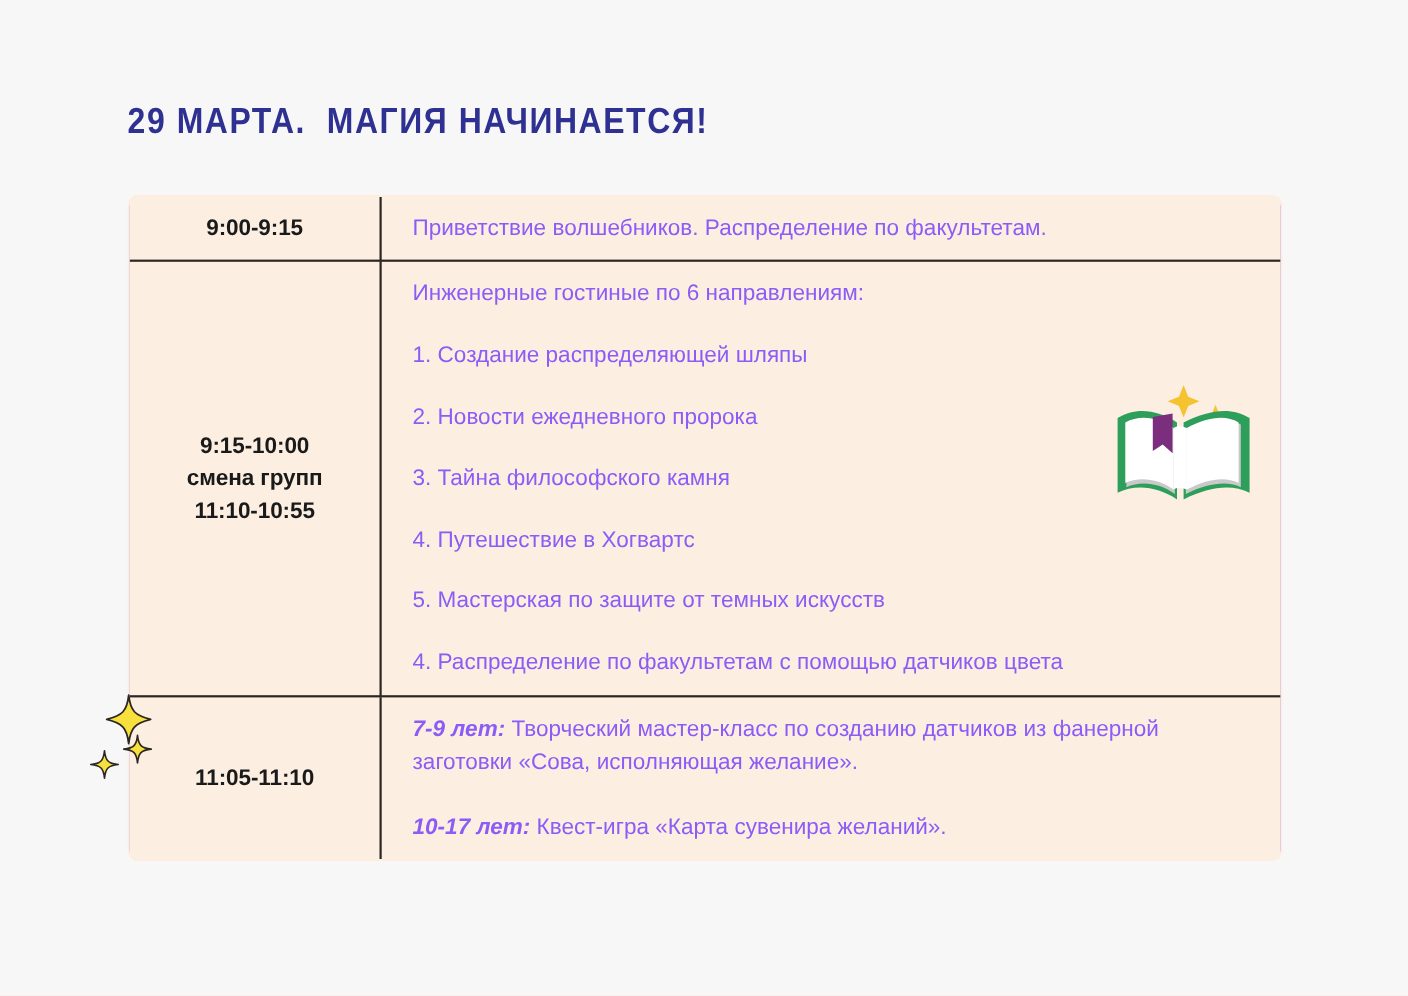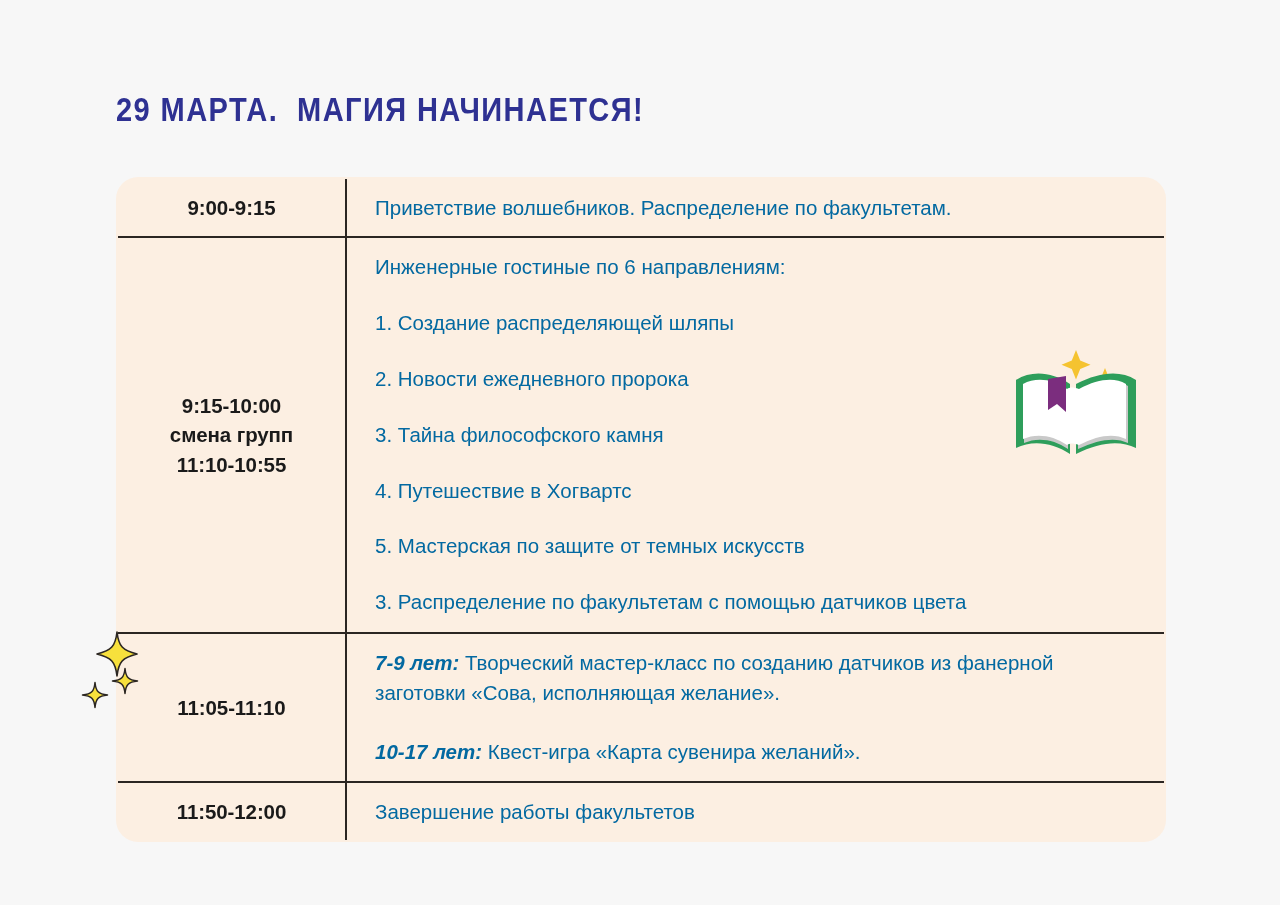--- a/index.html
+++ b/index.html
@@ -40,21 +40,21 @@
     top: 177px;
     width: 1050px;
     height: 596px;
   }
   .schedule-table {
     width: 100%;
     height: 100%;
     border-collapse: collapse;
     background: #FCEFE2;
     border: 2px solid #8b5cf6;
-    border-radius: 22px;
+    border-radius: 10px;
     overflow: hidden;
     table-layout: fixed;
   }
   .schedule-table tr > * {
     border-bottom: 2px solid #2B2622;
   }
   .schedule-table tr:last-child > * {
     border-bottom: none;
   }
   .col-time {
@@ -66,21 +66,21 @@
     font-weight: bold;
     color: #1A1A1A;
     line-height: 1.42;
     padding: 6px 4px;
     letter-spacing: -0.1px;
   }
   .col-desc {
     vertical-align: middle;
     padding: 14px 20px 14px 28px;
     font-size: 20.5px;
-    color: #0369a1;
+    color: #8b5cf6;
     line-height: 1.42;
     position: relative;
   }
 
   .intro-line {
     margin: 0 0 26px 0;
   }
   .list-plain {
     list-style: none;
     margin: 0;
@@ -145,21 +145,21 @@
           <div>11:10-10:55</div>
         </td>
         <td class="col-desc">
           <p class="intro-line">Инженерные гостиные по 6 направлениям:</p>
           <ul class="list-plain">
             <li class="li-num">1. Создание распределяющей шляпы</li>
             <li class="li-num">2. Новости ежедневного пророка</li>
             <li class="li-num">3. Тайна философского камня</li>
             <li class="li-num">4. Путешествие в Хогвартс</li>
             <li class="li-num">5. Мастерская по защите от темных искусств</li>
-            <li class="li-num">3. Распределение по факультетам с помощью датчиков цвета</li>
+            <li class="li-num">4. Распределение по факультетам с помощью датчиков цвета</li>
           </ul>
 
           <div class="book-illustration">
             <svg viewBox="0 0 132 118" width="132" height="118" xmlns="http://www.w3.org/2000/svg">
 
               <path d="M66 4 l4.2 10.6 L80.5 18.8 L70.2 23 L66 33.6 L61.8 23 L51.5 18.8 L61.8 14.6 Z" fill="#F5C330"></path>
               <path d="M95 22 l4.8 12 L111.8 38.8 L99.8 43.6 L95 55.6 L90.2 43.6 L78.2 38.8 L90.2 34 Z" fill="#F5C330"></path>
               <path d="M79 52 l3.4 8.6 L91 64 L82.4 67.4 L79 76 L75.6 67.4 L67 64 L75.6 60.6 Z" fill="#F5C330"></path>
 
               <path d="M6 34 C22 24, 42 26, 60 38 L60 108 C42 96, 22 94, 6 102 Z" fill="#2E9E5B"></path>
@@ -189,28 +189,20 @@
         <td class="col-desc">
           <p class="age-block">
             <span class="age-label">7-9 лет:</span><span> Творческий мастер-класс по созданию датчиков из фанерной заготовки «Сова, исполняющая желание».</span>
           </p>
           <p class="age-block">
             <span class="age-label">10-17 лет:</span><span> Квест-игра «Карта сувенира желаний».</span>
           </p>
         </td>
       </tr>
 
-      <tr>
-        <td class="col-time">
-          <div>11:50-12:00</div>
-        </td>
-        <td class="col-desc">
-          <p class="intro-line" style="margin-bottom:0">Завершение работы факультетов</p>
-        </td>
-      </tr>
 
     </tbody>
   </table>
 </div>
 
 <div class="sparkle-cluster">
   <svg viewBox="0 0 86 100" width="86" height="100" xmlns="http://www.w3.org/2000/svg">
 
     <path d="M49 8 C50.6 22.4, 54.6 26.4, 69 30 C54.6 33.6, 50.6 37.6, 49 52 C47.4 37.6, 43.4 33.6, 29 30 C43.4 26.4, 47.4 22.4, 49 8 Z" fill="#F7E03C" stroke="#2B2622" stroke-width="1.6" stroke-linejoin="round"></path>
 

